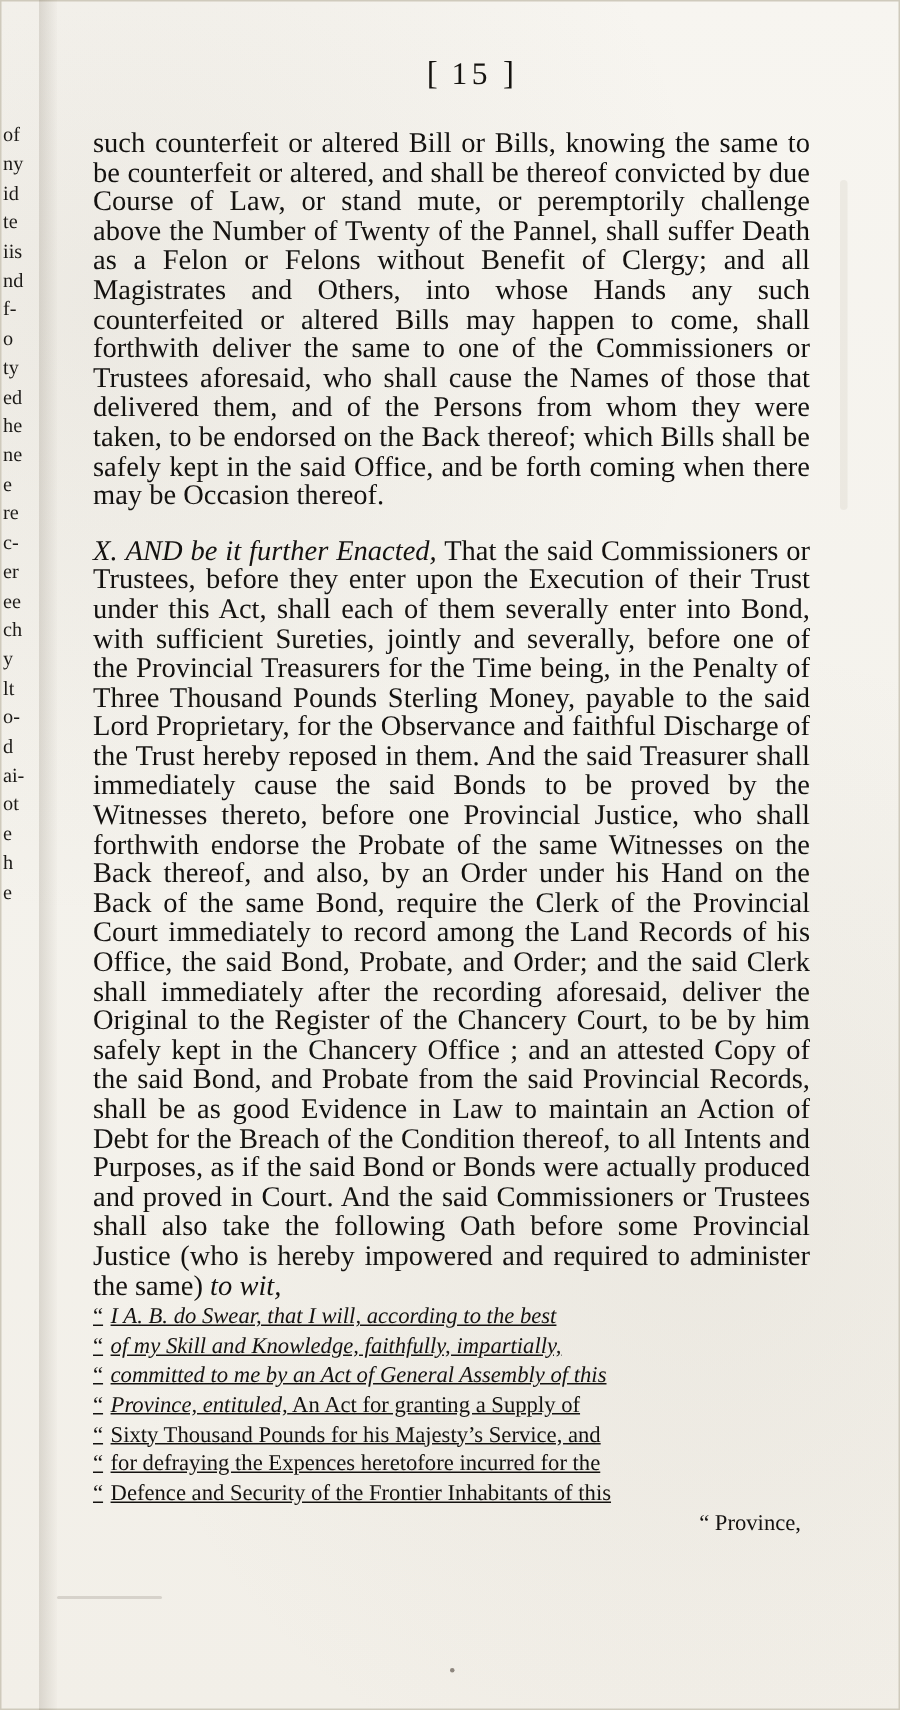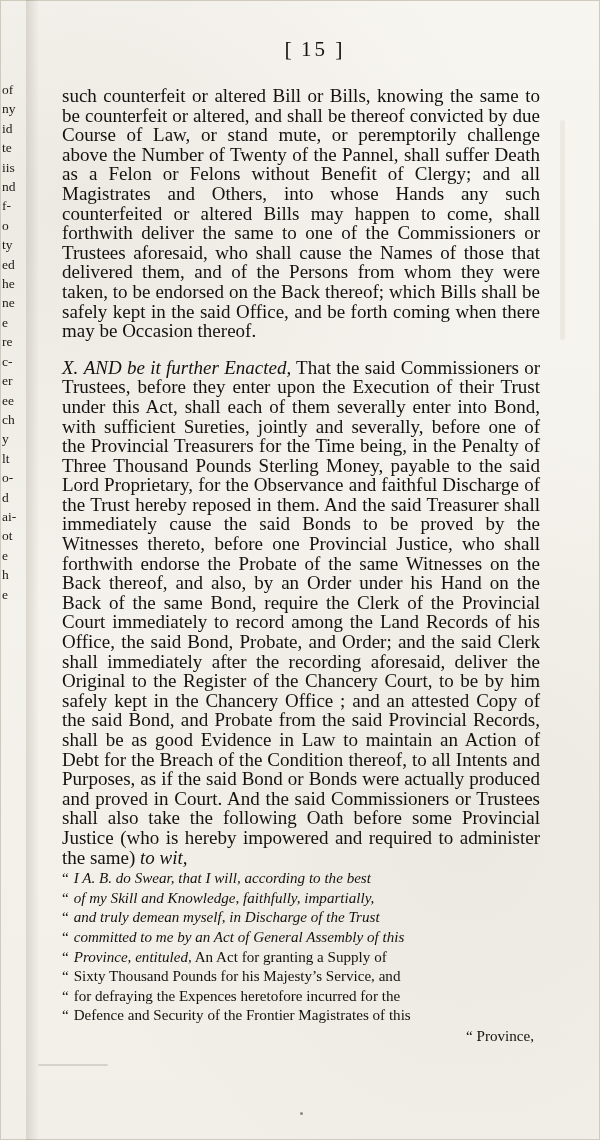--- a/index.html
+++ b/index.html
@@ -101,20 +101,21 @@
   .oath {
     margin-top: 2px;
     width: 478px;
     font-size: 15.1px;
     line-height: 19.6px;
     color: #141210;
   }
   .oath .line {
     display: block;
     white-space: nowrap;
+    text-decoration: underline;
   }
   .oath .q { margin-right: 5px; }
   .oath .ital { font-style: italic; }
   .oath-tail {
     display: block;
     text-align: right;
     margin-top: 1px;
     padding-right: 6px;
     font-size: 15.1px;
   }
@@ -187,36 +188,33 @@
     </div>
 
     <div class="oath">
       <span class="line">
         <span class="q">“</span><span class="ital">I A. B. do Swear, that I will, according to the best</span><span></span>
       </span>
       <span class="line">
         <span class="q">“</span><span class="ital">of my Skill and Knowledge, faithfully, impartially,</span><span></span>
       </span>
       <span class="line">
-        <span class="q">“</span><span class="ital">and truly demean myself, in Discharge of the Trust</span><span></span>
-      </span>
-      <span class="line">
         <span class="q">“</span><span class="ital">committed to me by an Act of General Assembly of this</span><span></span>
       </span>
       <span class="line">
         <span class="q">“</span><span class="ital">Province, entituled,</span><span> An Act for granting a Supply of</span>
       </span>
       <span class="line">
         <span class="q">“</span><span class="ital"></span><span>Sixty Thousand Pounds for his Majesty’s Service, and</span>
       </span>
       <span class="line">
         <span class="q">“</span><span class="ital"></span><span>for defraying the Expences heretofore incurred for the</span>
       </span>
       <span class="line">
-        <span class="q">“</span><span class="ital"></span><span>Defence and Security of the Frontier Magistrates of this</span>
+        <span class="q">“</span><span class="ital"></span><span>Defence and Security of the Frontier Inhabitants of this</span>
       </span>
       <span class="oath-tail">“ Province,</span>
     </div>
 
   </div>
 
   <div class="smudge s1"></div>
   <div class="smudge s2"></div>
   <div class="smudge s3"></div>
 </div>

